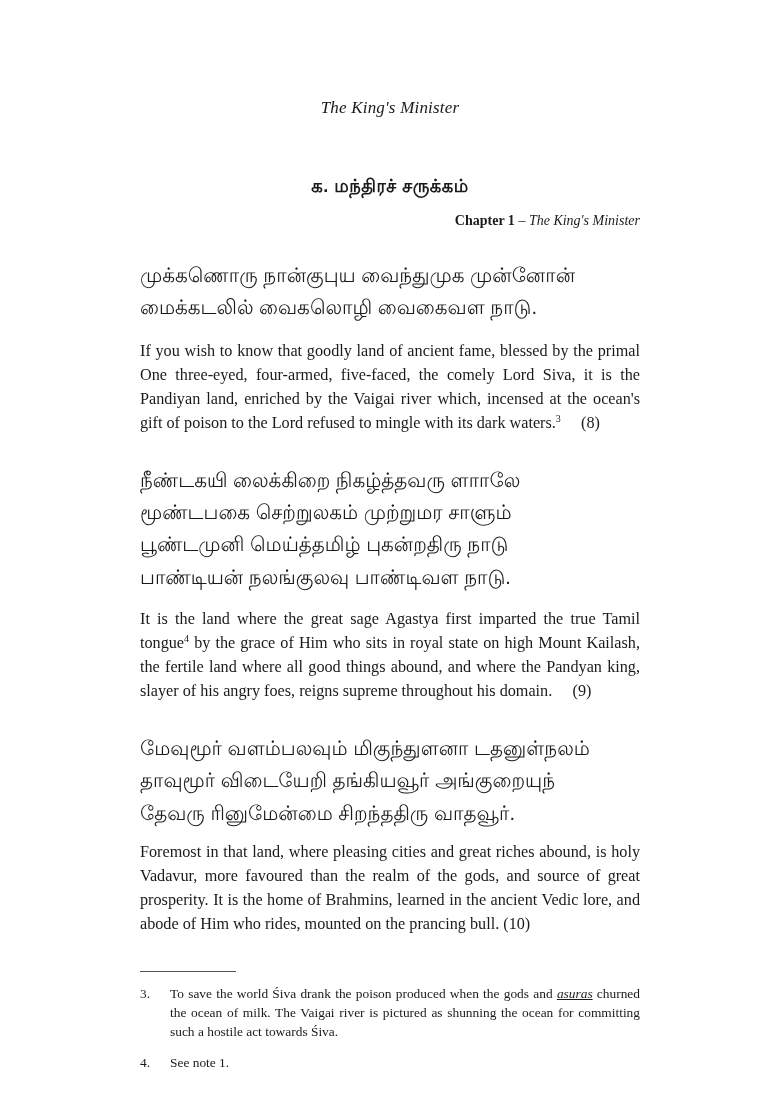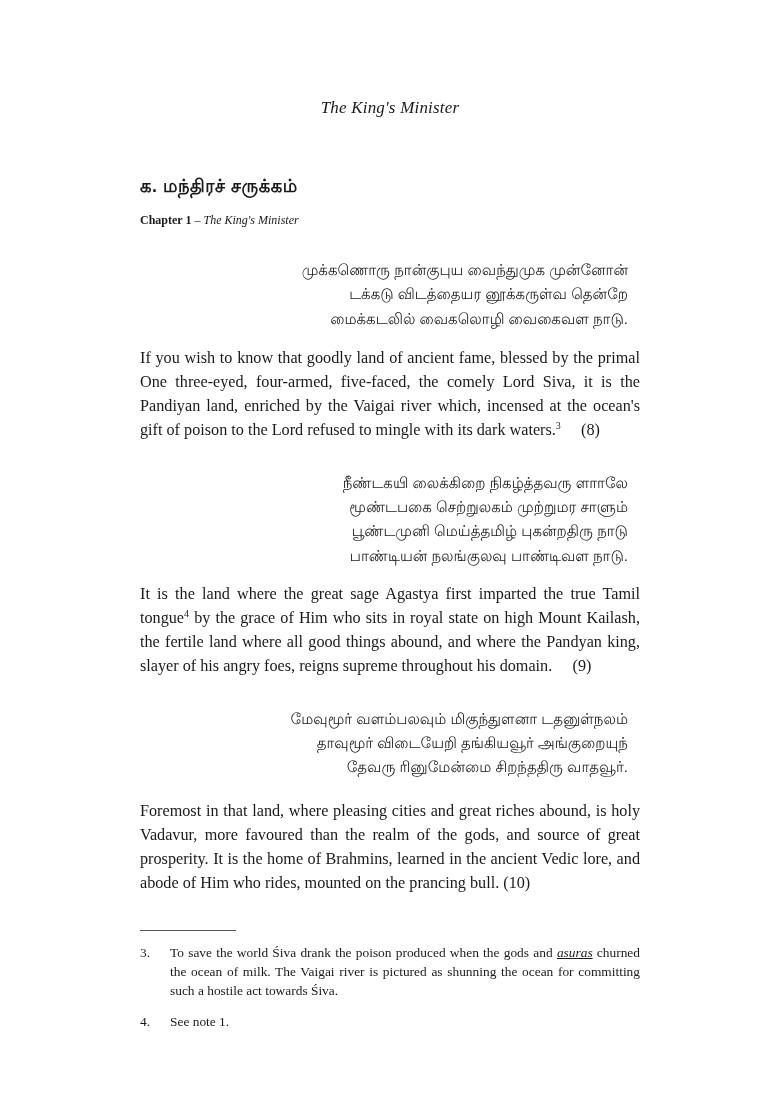--- a/index.html
+++ b/index.html
@@ -27,58 +27,59 @@
     font-style: italic;
     font-size: 17px;
     margin-top: 98px;
     letter-spacing: 0.2px;
   }
   .content {
     margin: 0 auto;
     width: 500px;
   }
   .chapter-title-tamil {
+    text-align: center;
     font-weight: bold;
     font-size: 18px;
     margin-top: 58px;
     font-family: "Liberation Sans", "DejaVu Sans", sans-serif;
     letter-spacing: 0.5px;
   }
   .chapter-line {
-    text-align: left;
-    font-size: 12px;
+    text-align: right;
+    font-size: 14px;
     margin-top: 14px;
   }
   .chapter-line .bold {
     font-weight: bold;
   }
   .chapter-line .ital {
     font-style: italic;
   }
   .verse {
     font-family: "Liberation Sans", "DejaVu Sans", sans-serif;
-    font-size: 15px;
+    font-size: 20px;
     line-height: 1.62;
-    text-align: right;
-    margin: 12px;
+    text-align: left;
+    margin: 0;
   }
   .verse-1 { margin-top: 30px; }
   .verse-2 { margin-top: 28px; }
   .verse-3 { margin-top: 28px; }
   .verse div { white-space: pre; }
   .trans {
     font-size: 16.2px;
     line-height: 1.48;
     text-align: justify;
     margin: 0;
     text-align-last: left;
   }
   .trans-1 { margin-top: 16px; }
   .trans-2 { margin-top: 15px; }
-  .trans-3 { margin-top: 20px; }
+  .trans-3 { margin-top: 12px; }
   sup {
     font-size: 10px;
     vertical-align: super;
     line-height: 0;
   }
   .footnote-rule {
     width: 96px;
     border: 0;
     border-top: 1px solid #555;
     margin: 34px 0 0 0;
@@ -113,21 +114,20 @@
   <div class="content">
 
     <div class="chapter-title-tamil">க. மந்திரச் சருக்கம்</div>
 
     <div class="chapter-line">
       <span class="bold">Chapter 1</span><span> – </span><span class="ital">The King's Minister</span>
     </div>
 
     <div class="verse verse-1">
       <div>முக்கணொரு நான்குபுய வைந்துமுக முன்னோன்</div>
-      <div>டக்கடு விடத்தையர னூக்கருள்வ தென்றே</div>
       <div>மைக்கடலில் வைகலொழி வைகைவள நாடு.</div>
     </div>
 
     <p class="trans trans-1">
       <span>If you wish to know that goodly land of ancient fame, blessed by the primal One three-eyed, four-armed, five-faced, the comely Lord Siva, it is the Pandiyan land, enriched by the Vaigai river which, incensed at the ocean's gift of poison to the Lord refused to mingle with its dark waters.</span><sup>3</sup>&nbsp;&nbsp;&nbsp;&nbsp;&nbsp;<span>(8)</span>
     </p>
 
     <div class="verse verse-2">
       <div>நீண்டகயி லைக்கிறை நிகழ்த்தவரு ளாாலே</div>
       <div>மூண்டபகை செற்றுலகம் முற்றுமர சாளும்</div>

